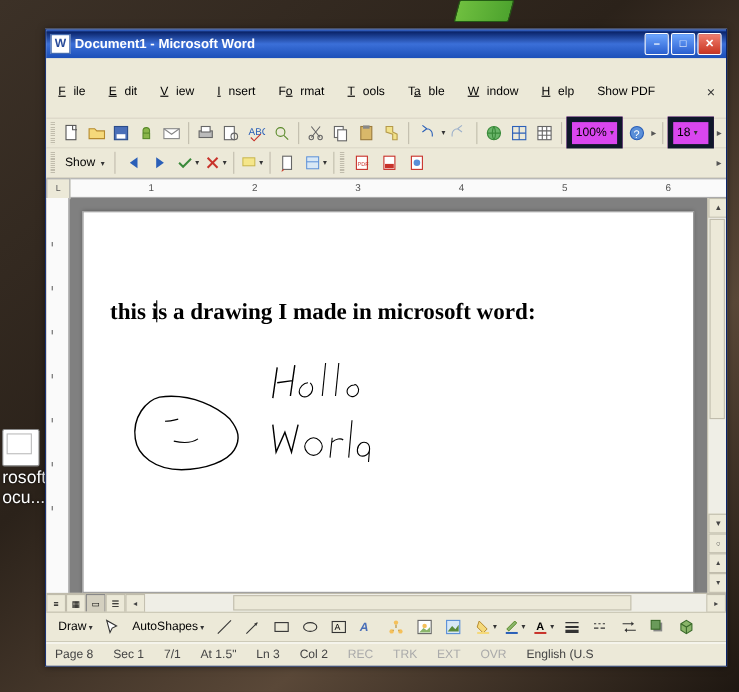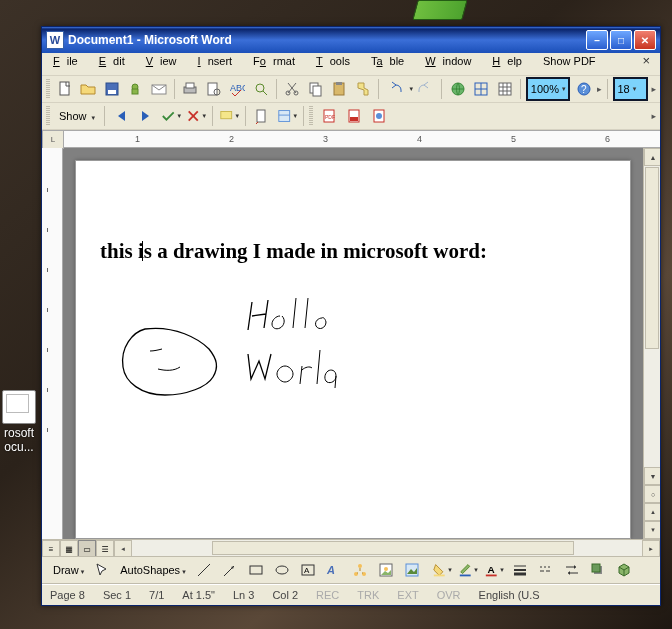--- a/index.html
+++ b/index.html
@@ -1,37 +1,37 @@
 <!DOCTYPE html>
 <html><head>
 <meta charset="utf-8">
 <style>
 html,body{margin:0;padding:0;font-family:Tahoma,Arial,sans-serif;font-size:11px;background:#3a2e24;width:672px;height:629px;overflow:hidden;position:relative}
 .desktop{position:absolute;inset:0;background:linear-gradient(140deg,#3c3127 0%,#2b221a 40%,#5a4838 70%,#1e1711 100%)}
-.desktop-icon{position:absolute;left:2px;top:390px;width:34px;text-align:center;color:#fff;font-size:12px;text-shadow:0 0 2px #000}
+.desktop-icon{position:absolute;left:2px;top:390px;width:34px;text-align:center;color:#fff;font-size:16px;text-shadow:0 0 2px #000}
 .desktop-icon .di{width:32px;height:32px;margin:0 auto 2px;background:#fff;border:1px solid #888;border-radius:2px;position:relative}
 .desktop-icon .di::before{content:"";position:absolute;left:3px;top:3px;right:6px;bottom:10px;border:1px solid #bbb}
 .taskbar-obj{position:absolute;left:415px;top:0;width:48px;height:18px;background:linear-gradient(90deg,#6fbf3f,#4da32e);border:1px solid #245c14;transform:skewX(-15deg);border-radius:2px}
 .window{position:absolute;left:41px;top:26px;width:618px;height:578px;background:#ece9d8;border:1px solid #0a246a;box-shadow:0 0 6px rgba(0,0,0,.5);display:flex;flex-direction:column}
 .titlebar{height:26px;background:linear-gradient(#3f74e0,#0a246a 8%,#3b6fd8 50%,#1b4fb8);color:#fff;display:flex;align-items:center;padding:0 4px;font-size:12px}
 .titlebar .icon{width:16px;height:16px;background:#fff;border:1px solid #355fa8;margin-right:4px;display:flex;align-items:center;justify-content:center;color:#2a4c9a;font-weight:bold;font-size:11px}
 .titlebar .title{flex:1;font-weight:bold}
 .tbtns{display:flex;gap:2px}
 .tbtn{width:20px;height:18px;border:1px solid #fff;border-radius:2px;display:flex;align-items:center;justify-content:center;color:#fff;font-size:10px;font-weight:bold;background:linear-gradient(#6ea7ff,#2a5fd0)}
 .tbtn.close{background:linear-gradient(#f08070,#c83420)}
-.menubar{height:22px;background:#ece9d8;display:flex;align-items:flex-start;padding:0 4px;border-bottom:1px solid #d6d2c2}
+.menubar{height:22px;background:#ece9d8;display:flex;align-items:flex-end;padding:16px 4px;border-bottom:1px solid #d6d2c2}
 .menubar span{padding:2px 7px;cursor:default}
 .menubar span u{text-decoration:underline}
 .menubar .x{margin-left:auto;font-family:Arial;font-size:13px;color:#333;padding:0 6px}
 .tb{height:26px;background:#ece9d8;display:flex;align-items:center;padding:0 4px;border-bottom:1px solid #d6d2c2;gap:3px}
 .tb .sep{width:1px;height:20px;background:#c0bcac;margin:0 2px}
 .tb .grip{width:4px;height:20px;background:repeating-linear-gradient(#c0bcac,#c0bcac 1px,#ece9d8 1px,#ece9d8 2px);margin-right:2px}
 .ticon{width:20px;height:20px;border:1px solid transparent;display:flex;align-items:center;justify-content:center;font-size:11px;border-radius:2px}
 .ticon svg{width:16px;height:16px}
-.combo{height:20px;background:#7dd3fc;border:2px solid #0f172a;display:flex;align-items:center;padding:0 3px;font-size:11px}
+.combo{height:20px;background:#d946ef;border:5px solid #0f172a;display:flex;align-items:center;padding:0 3px;font-size:11px}
 .combo .dd{margin-left:3px;font-size:7px;color:#333}
 .ruler{height:16px;background:#fafafa;border-top:1px solid #a9a9a9;border-bottom:1px solid #a9a9a9;position:relative;margin-left:21px;font-size:9px;color:#555}
 .ruler .rc{position:absolute;left:-21px;top:-1px;width:20px;height:17px;background:#ece9d8;border:1px solid #a9a9a9;display:flex;align-items:center;justify-content:center;font-size:8px}
 .ruler .tick{position:absolute;top:3px;font-size:9px}
 .docarea{flex:1;display:flex;background:#808080;overflow:hidden}
 .vruler{width:20px;background:#fafafa;border-right:1px solid #a9a9a9;position:relative}
 .vruler .m{position:absolute;left:5px;width:1px;height:4px;background:#666}
 .page{flex:1;background:#fff;margin:12px 12px 0 12px;border:1px solid #999;box-shadow:0 0 4px rgba(0,0,0,.3);padding:8px 24px;position:relative;overflow:hidden}
 .page .txt{font-family:"Times New Roman",serif;font-size:21px;font-weight:bold;margin-top:70px}
 .page .cursor{position:absolute;left:24px;top:80px;width:42px;height:20px;border-right:1px solid #000}

